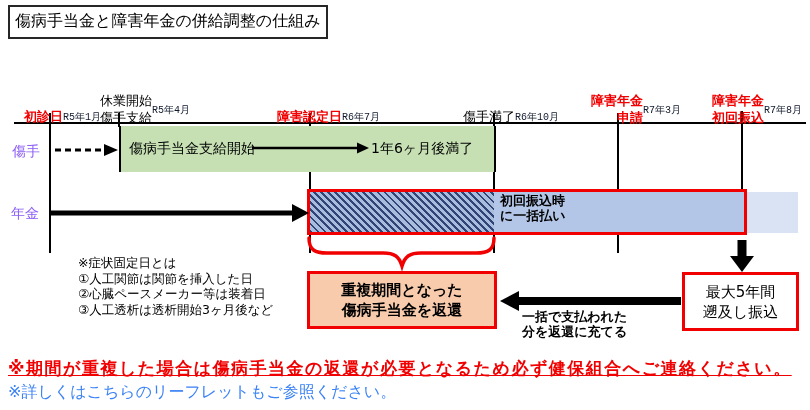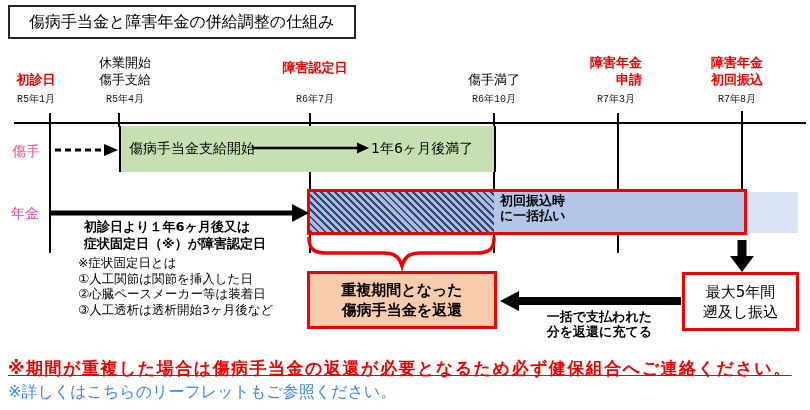--- a/index.html
+++ b/index.html
@@ -6,25 +6,25 @@
   #stage{
     position:relative;width:810px;height:410px;background:#fff;
     font-family:"DejaVu Sans","Liberation Sans",sans-serif;
     color:#000;overflow:hidden;
   }
   .abs{position:absolute;}
   .pre{white-space:pre-line;}
   
   .title-box{
     left:8px;top:5px;border:2px solid #262626;background:#fff;
-    padding:5px 19px;font-size:16px;line-height:20px;font-weight:500;
+    padding:5px 5px;font-size:16px;line-height:20px;font-weight:500;font-family:Liberation Mono, monospace;
   }
   
-  .ms{width:130px;display:flex;flex-direction:column;justify-content:flex-end;
-      align-items:center;bottom:302px;text-align:center;}
+  .ms{width:130px;display:flex;flex-direction:row;justify-content:flex-end;
+      align-items:center;bottom:284px;text-align:center;}
   .ms-label{font-size:13px;line-height:17px;font-weight:bold;}
   .ms-label.black{font-weight:normal;color:#000;}
   .ms-label.red{color:#f00000;text-align:right;}
   .ms-date{font-size:10px;line-height:16px;margin-top:4px;color:#0f172a;font-family:Liberation Mono, monospace;}
   
   .axis{left:14px;top:122px;width:792px;height:2px;background:#000;}
   .tick{width:2px;background:#000;}
   
   .green-bar{
     left:119px;top:126px;width:377px;height:46px;background:#c6e0b4;
@@ -35,37 +35,37 @@
   .blue-bar{
     left:307px;top:189px;width:440px;height:46px;background:#b4c6e7;
     border:3px solid #f00000;box-sizing:border-box;
   }
   .hatch{
     position:absolute;left:0;top:0;width:184px;height:40px;
     background:repeating-linear-gradient(45deg,#2f4576 0 2px,rgba(47,69,118,0.08) 2px 5px);
   }
   .lump-text{left:500px;top:193px;font-size:13px;line-height:15px;font-weight:bold;}
   
-  .row-label{font-size:14px;line-height:16px;color:#ec4899;}
+  .row-label{font-size:14px;line-height:16px;color:#8b5cf6;}
   
   .cert-text{left:84px;top:218px;font-size:13px;line-height:17px;font-weight:bold;}
   .note-text{left:78px;top:255px;font-size:12.5px;line-height:15.5px;}
   
   .refund-box{
     left:307px;top:271px;width:190px;height:58px;background:#f8cbad;
     border:3px solid #f00000;box-sizing:border-box;display:flex;align-items:center;
     justify-content:center;text-align:center;font-size:15px;line-height:20px;font-weight:bold;font-family:Liberation Serif, serif;
   }
   .backpay-box{
     left:682px;top:272px;width:117px;height:59px;background:#fff;
     border:3px solid #f00000;box-sizing:border-box;display:flex;align-items:center;
     justify-content:center;text-align:center;font-size:15px;line-height:20px;
   }
   .refund-arrow-label{
-    left:522px;top:309px;width:130px;text-align:right;
+    left:522px;top:309px;width:130px;text-align:left;
     font-size:13px;line-height:15px;font-weight:bold;
   }
   
   .warning-text{
     left:8px;top:358px;font-size:17px;line-height:20px;font-weight:bold;
     color:#f00000;text-decoration:underline;letter-spacing:1.5px;white-space:nowrap;
   }
   .leaflet-text{left:8px;top:382px;font-size:16px;line-height:19px;color:#3b82f6;white-space:nowrap;}
   svg.overlay{position:absolute;left:0;top:0;z-index:5;}
   .txt-layer{z-index:6;}
@@ -94,21 +94,21 @@
 
   <div class="abs ms txt-layer" style="left:-29px;">
     <div class="ms-label red pre">初診日</div>
     <div class="ms-date">R5年1月</div>
   </div>
   <div class="abs ms txt-layer" style="left:60px;">
     <div class="ms-label black pre">休業開始
 傷手支給</div>
     <div class="ms-date">R5年4月</div>
   </div>
-  <div class="abs ms txt-layer" style="left:250px;gap:12px;">
+  <div class="abs ms txt-layer" style="left:250px;">
     <div class="ms-label red pre">障害認定日</div>
     <div class="ms-date">R6年7月</div>
   </div>
   <div class="abs ms txt-layer" style="left:429px;">
     <div class="ms-label black pre">傷手満了</div>
     <div class="ms-date">R6年10月</div>
   </div>
   <div class="abs ms txt-layer" style="left:551px;">
     <div class="ms-label red pre">障害年金
 申請</div>
@@ -122,22 +122,20 @@
 
   <div class="abs row-label txt-layer" style="left:12px;top:143px;">傷手</div>
   <div class="abs row-label txt-layer" style="left:11px;top:205px;text-align:right;">年金</div>
 
   <div class="abs bar-text txt-layer" style="left:129px;top:139px;">傷病手当金支給開始</div>
   <div class="abs bar-text txt-layer" style="left:371px;top:139px;">1年6ヶ月後満了</div>
 
   <div class="abs lump-text pre txt-layer">初回振込時
 に一括払い</div>
 
-  <div class="abs cert-text pre txt-layer">初診日より１年6ヶ月後又は
-症状固定日（※）が障害認定日</div>
   <div class="abs note-text pre txt-layer">※症状固定日とは
 ①人工関節は関節を挿入した日
 ②心臓ペースメーカー等は装着日
 ③人工透析は透析開始3ヶ月後など</div>
 
   <svg class="overlay" width="810" height="410" viewBox="0 0 810 410">
 
     <line x1="55" y1="150" x2="104" y2="150" stroke="#000" stroke-width="3" stroke-dasharray="6 4"></line>
     <polygon points="104,144 104,156 118,150" fill="#000"></polygon>
 

